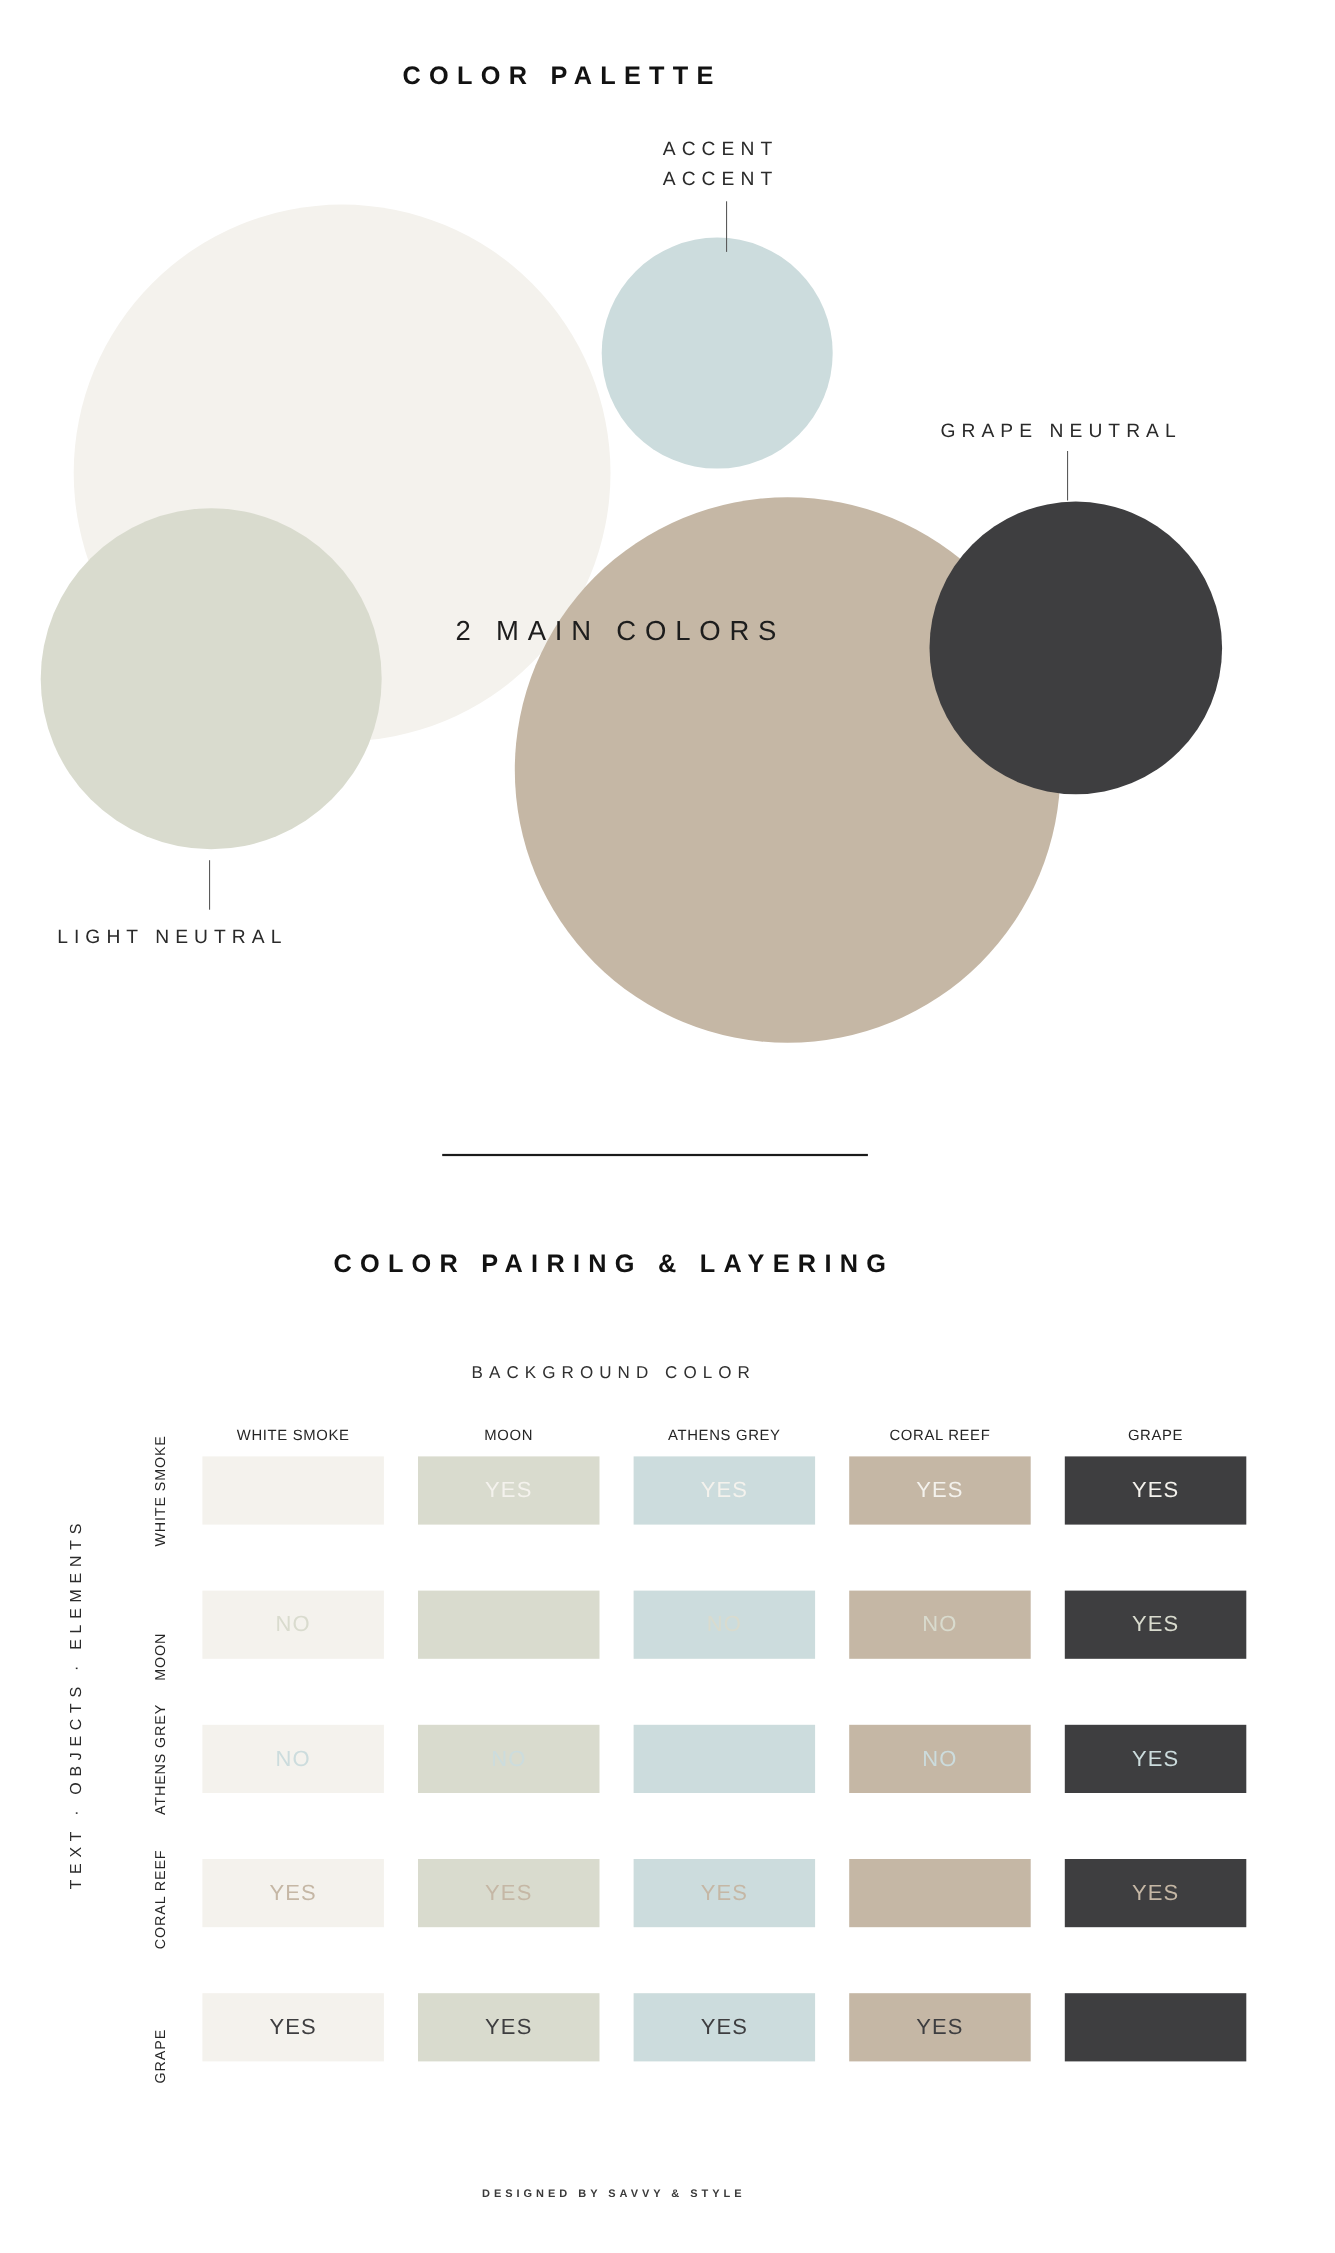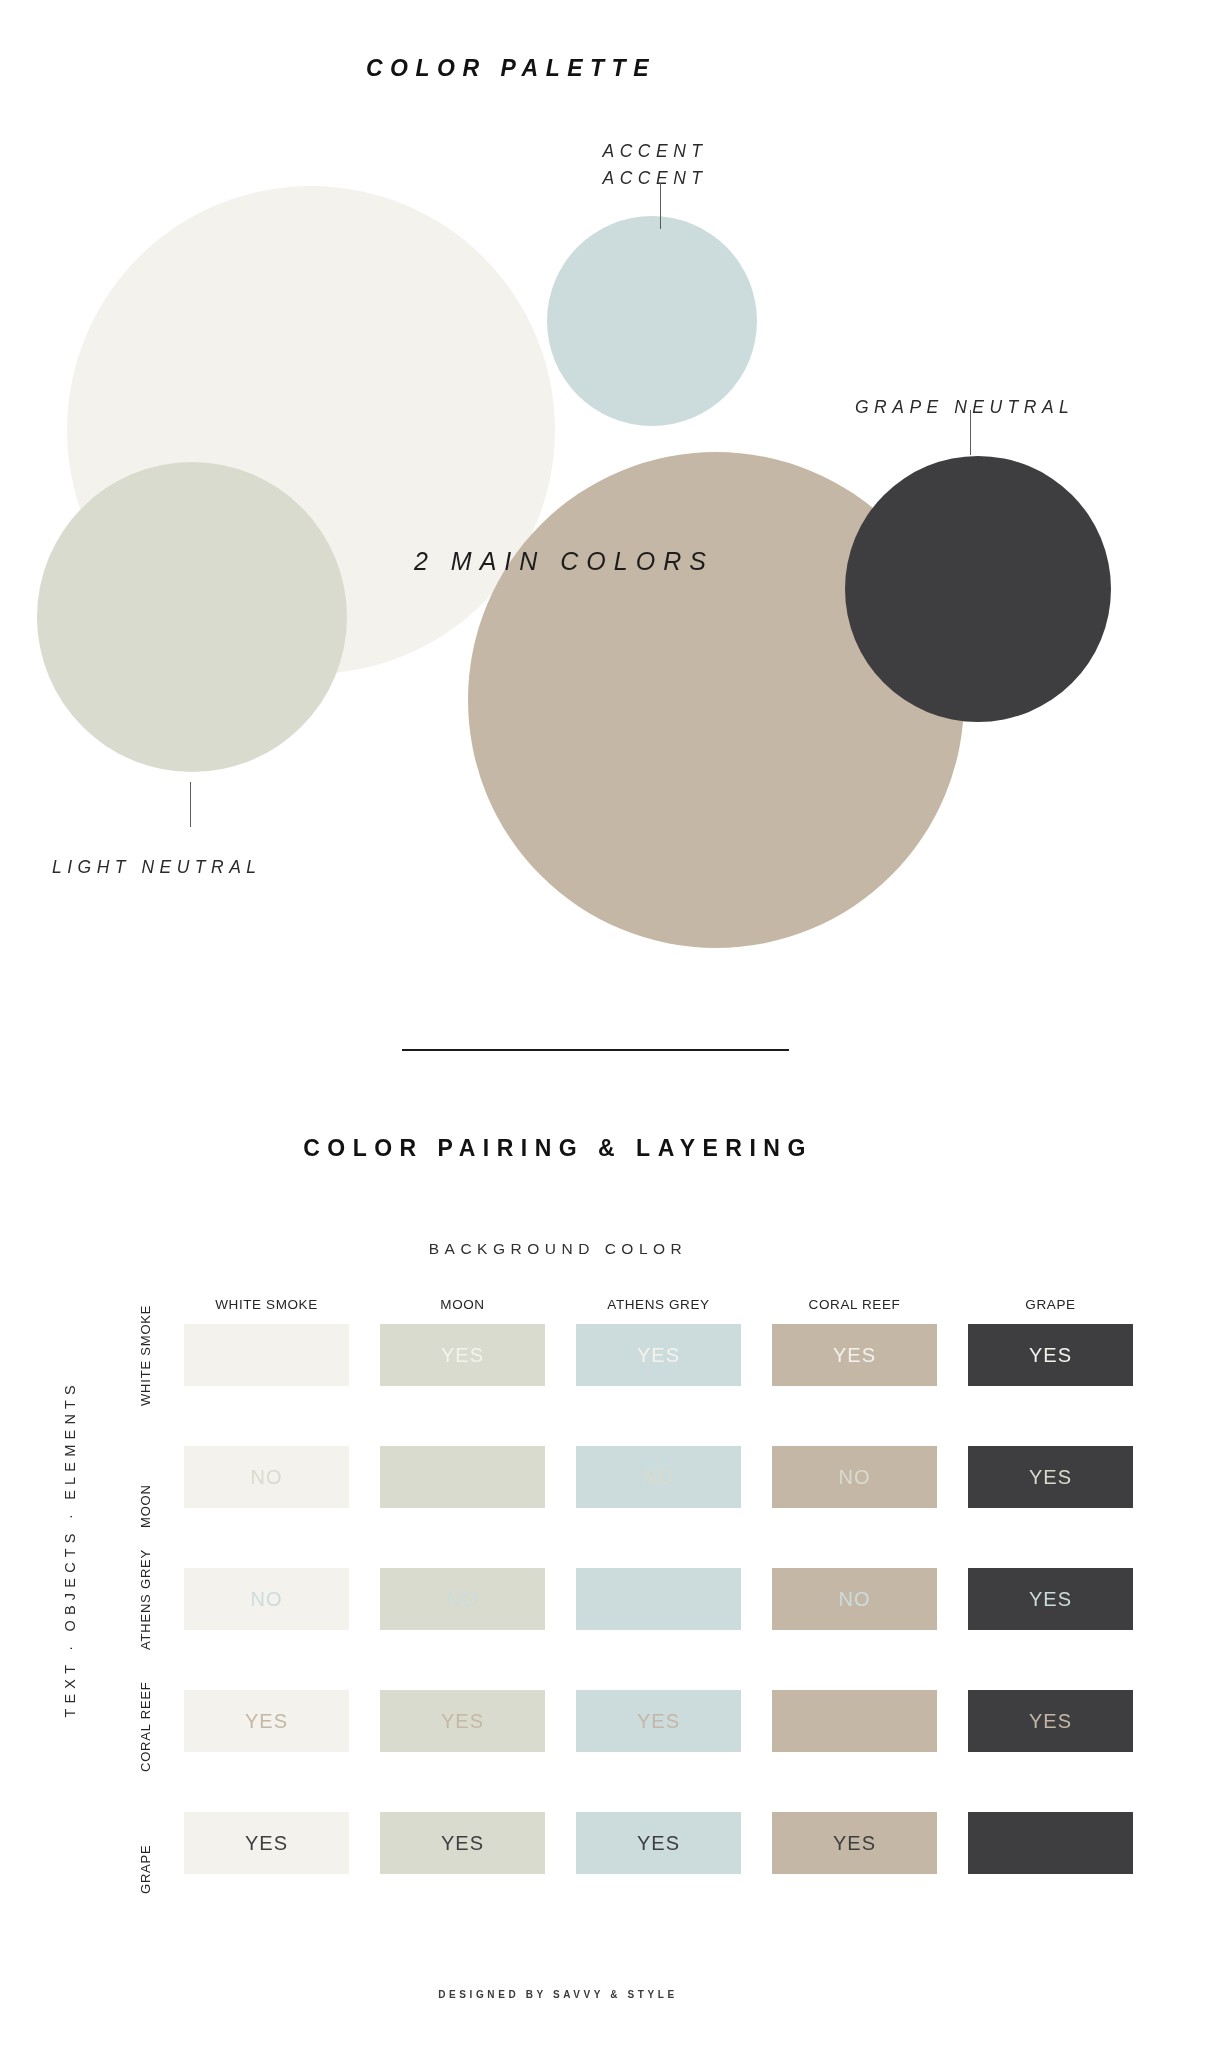--- a/index.html
+++ b/index.html
@@ -3,32 +3,32 @@
 <meta charset="utf-8">
 <style>
   html,body{margin:0;padding:0;}
   body{
     width:1214px;height:2048px;background:#ffffff;
     font-family:"Liberation Sans", sans-serif;
     color:#1b1b1b;overflow:hidden;position:relative;
   }
 
   
-  #palette-section{position:absolute;left:0;top:0;width:1022px;height:1040px;font-style:italic;}
+  #palette-section{position:absolute;left:0;top:0;width:1022px;height:1040px;}
 
   .main-title{
     position:absolute;width:100%;text-align:center;
     font-size:23px;font-weight:bold;letter-spacing:7.5px;
     color:#121212;
   }
   #title-palette{top:55px;}
 
   .callout{
     position:absolute;font-size:17.5px;letter-spacing:5.5px;
-    color:#2a2a2a;font-weight:400;white-space:nowrap;line-height:27px;margin-top:16px;
+    color:#2a2a2a;font-weight:400;white-space:nowrap;line-height:27px;
   }
   .leader{position:absolute;width:1px;background:#5b5b5b;}
 
   .circle{position:absolute;border-radius:50%;}
 
   .center-label{
     position:absolute;font-size:25px;letter-spacing:8px;
     color:#1d1d1d;white-space:nowrap;
   }
 
@@ -95,21 +95,21 @@
     <div>ACCENT</div>
   </div>
   <div class="leader" style="left:660px;top:183px;height:46px;"></div>
 
   <div class="callout" style="left:855px;top:378px;">GRAPE NEUTRAL</div>
   <div class="leader" style="left:970px;top:410px;height:45px;"></div>
 
   <div class="callout" style="left:52px;top:838px;">LIGHT NEUTRAL</div>
   <div class="leader" style="left:190px;top:782px;height:45px;"></div>
 
-  <div class="center-label" style="left:414px;top:547px;">2 MAIN COLORS</div>
+  <div class="center-label" style="left:414px;top:560px;">2 MAIN COLORS</div>
 
   <div class="divider" style="left:402px;top:1049px;width:387px;"></div>
 </div>
 
 <div id="matrix-section">
 
   <div class="main-title" id="title-pairing">COLOR PAIRING &amp; LAYERING</div>
 
   <div class="sub-label" style="top:200px;">BACKGROUND COLOR</div>
 

